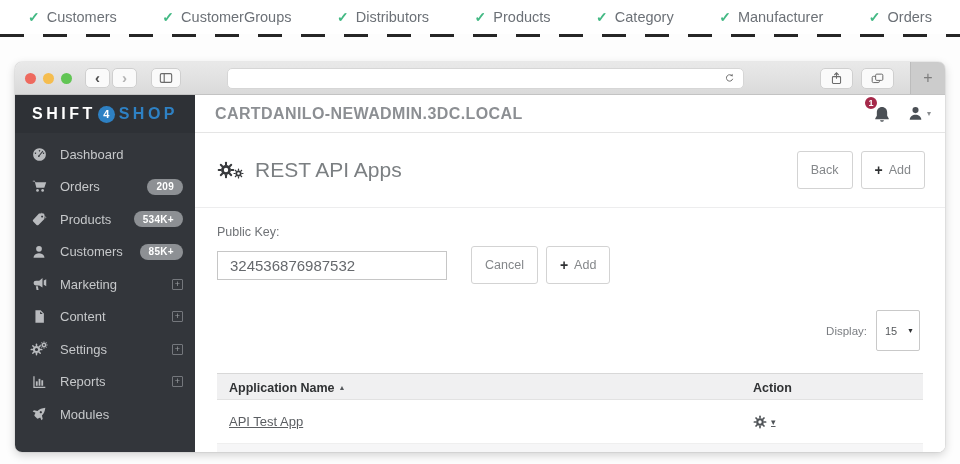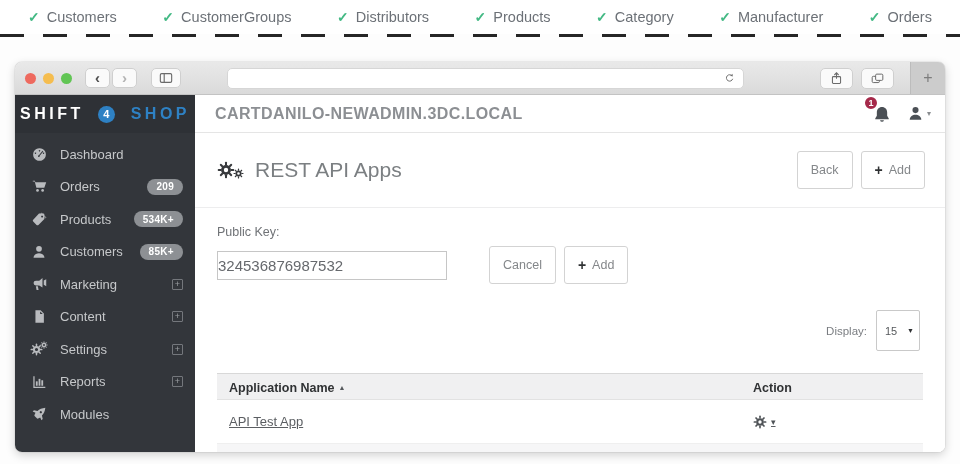--- a/index.html
+++ b/index.html
@@ -48,21 +48,21 @@
   .url-text{ flex:1; border:0; outline:none; font-size:11px; color:#888; background:transparent; }
   .sq-btn{ width:33px; height:21px; margin-right:8px; }
   .plus-zone{
     width:35px; align-self:stretch; margin-left:8px; background:#cccccc; border-left:1px solid #bcbcbc;
     display:flex; align-items:center; justify-content:center; color:#7c7c7c; font-size:16px;
   }
 
   
   .admin{ flex:1; display:flex; min-height:0; background:#fff; }
   .sidebar{ width:180px; flex:none; background:#33363b; display:flex; flex-direction:column; }
-  .logo{ height:38px; flex:none; background:#2e3136; display:flex; align-items:center; justify-content:center; gap:14px; }
+  .logo{ height:38px; flex:none; background:#2e3136; display:flex; align-items:center; justify-content:center; gap:2px; }
   .logo-left,.logo-right{ color:#fff; font-size:16px; font-weight:bold; letter-spacing:3.5px; }
   .logo-circle{
     width:17px; height:17px; border-radius:50%; background:#2e81c4; color:#fff;
     display:flex; align-items:center; justify-content:center; font-size:11px; font-weight:bold; margin:0 2px 0 0;
   }
   .logo-right{ color:#2e81c4; }
   .nav{ padding-top:5px; }
   .nav-item{ height:32.5px; display:flex; align-items:center; padding:0 12px 0 15px; color:#c6c8ca; font-size:13px; cursor:default; }
   .nav-icon{ width:18px; margin-right:12px; display:flex; justify-content:center; }
   .nav-icon svg{ fill:#b9bbbe; }
@@ -111,24 +111,24 @@
     height:38px; padding:0 13px; background:#fff; border:1px solid #d3d3d3; border-radius:3px;
     font-size:12.5px; color:#84878a; display:inline-flex; align-items:center; gap:6px; cursor:pointer;
     font-family:"Liberation Sans",sans-serif;
   }
   .btn .plus-glyph{ color:#2f3133; font-weight:bold; font-size:14px; }
 
   .form-section{ padding:17px 22px 0; }
   .field-label{ display:block; font-size:12.5px; color:#6f7276; margin-bottom:7px; }
   .form-row{ display:flex; align-items:center; }
   .key-input{
-    width:230px; height:29px; border:1px solid #c6c6c6; padding:0 0; font-size:15px;
+    width:230px; height:29px; border:1px solid #c6c6c6; padding:0 12px; font-size:15px;
     color:#66696d; outline:none; font-family:"Liberation Sans",sans-serif;
   }
-  .form-btns{ display:flex; gap:8px; margin-left:42px; }
+  .form-btns{ display:flex; gap:8px; margin-left:24px; }
 
   .display-row{ display:flex; justify-content:flex-end; align-items:center; padding:26px 25px 10px; gap:9px; }
   .display-label{ font-size:11.5px; color:#7a7d81; }
   .select-box{
     width:44px; height:41px; border:1px solid #c9c9c9; border-radius:2px; background:#fff;
     display:flex; align-items:center; justify-content:space-between; padding:0 5px 0 8px; cursor:pointer;
   }
   .select-value{ font-size:11px; color:#56595c; }
   .select-caret{ font-size:7px; color:#2f3133; }
 

